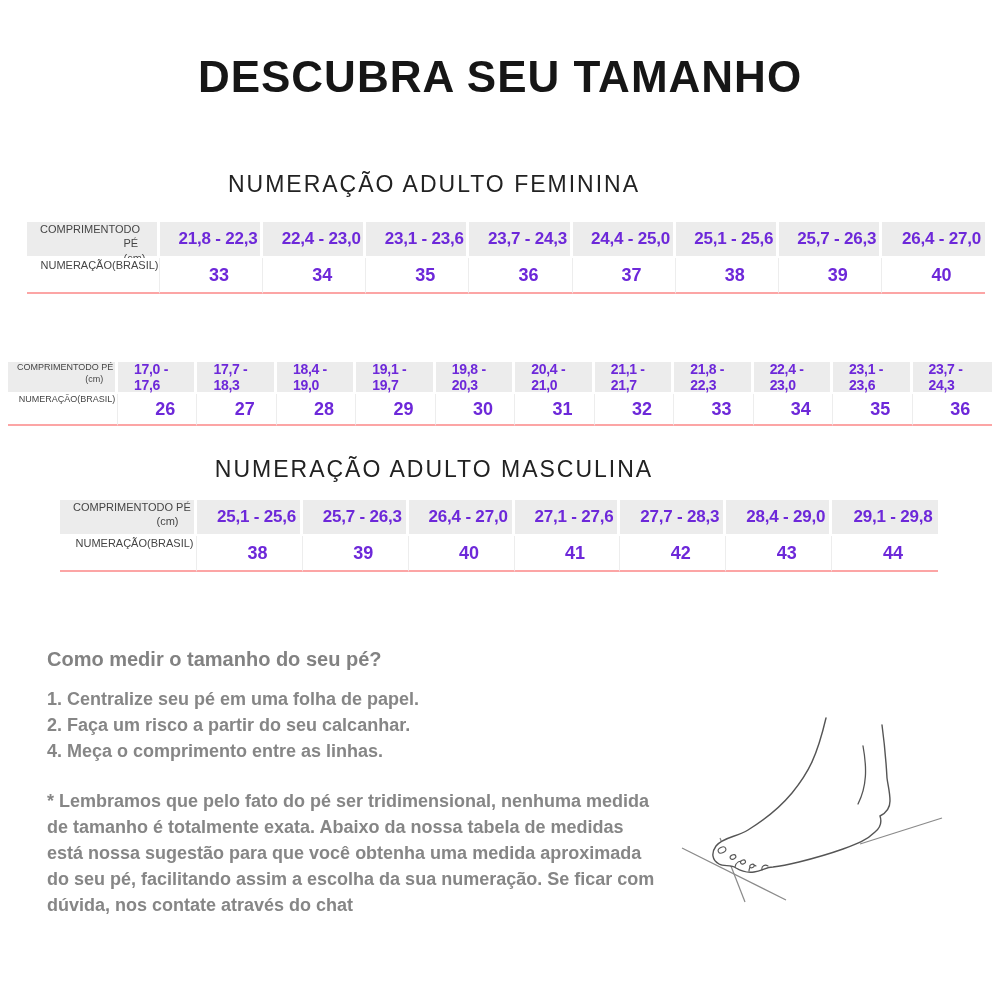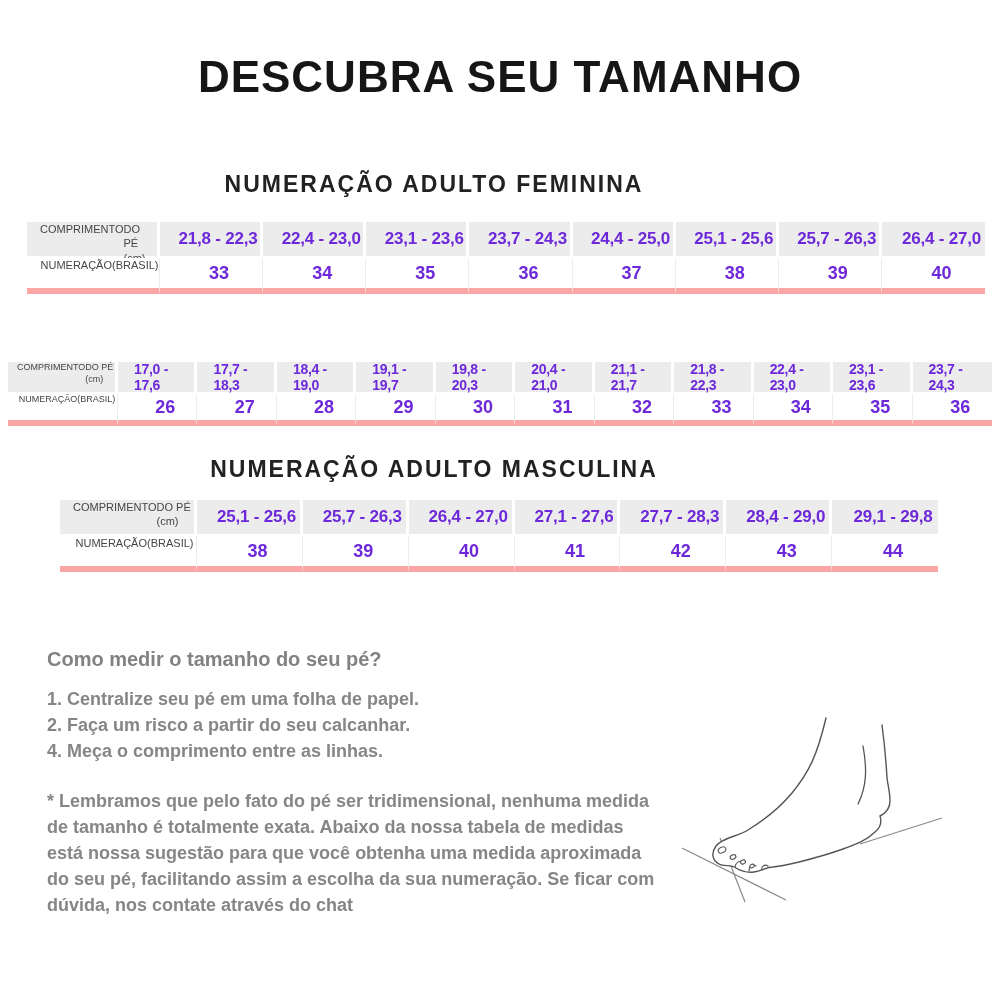--- a/index.html
+++ b/index.html
@@ -3,31 +3,31 @@
 <meta charset="utf-8">
 <style>
   html,body{margin:0;padding:0;background:#fff;}
   .page{position:relative;width:1000px;height:1000px;background:#fff;overflow:hidden;
         font-family:"Liberation Sans",sans-serif;color:#1b1b1b;}
 
   .page-title{position:absolute;top:52px;left:0;width:1000px;margin:0;text-align:center;
               font-size:44px;font-weight:800;letter-spacing:1px;color:#161616;}
 
   .section-title{position:absolute;left:0;width:868px;margin:0;text-align:center;
-                 font-size:23px;font-weight:700;letter-spacing:2px;color:#222;}
+                 font-size:23px;font-weight:400;letter-spacing:2px;color:#222;}
   .st-fem{top:171px;} .st-inf{top:310px;} .st-mas{top:456px;text-align:center;}
 
   .size-table{position:absolute;display:grid;}
   .t1{top:222px;left:27px;width:958px;--lw:133px;grid-auto-rows:36px;}
   .t2{top:362px;left:8px;width:984px;--lw:110px;grid-auto-rows:32px;}
   .t3{top:500px;left:60px;width:878px;--lw:137px;grid-auto-rows:36px;}
 
   .cell{display:flex;align-items:center;justify-content:center;box-sizing:border-box;}
   .cell.head{background:#ececec;border-right:3px solid #fff;border-bottom:2px solid #fff;}
-  .cell.body{background:#fff;border-right:1px solid #ededed;border-bottom:6px solid #fca5a5;}
+  .cell.body{background:#fff;border-right:1px solid #ededed;border-bottom:2px solid #fca5a5;}
   .cell.last{border-right:none;}
   .cell.label{align-items:flex-start;justify-content:center;
               font-weight:400;color:#454545;line-height:1.3;}
   .t1 .cell.label,.t3 .cell.label{padding-left:13px;font-size:11px;}
   .t2 .cell.label{padding-left:9px;font-size:9px;}
   .cell.range,.cell.size{font-weight:700;color:#6d28d9;padding-left:16px;}
   .t1 .range,.t3 .range{font-size:17px;letter-spacing:-0.2px;}
   .t1 .size,.t3 .size{font-size:18px;}
   .t2 .range{font-size:14px;letter-spacing:-0.3px;}
   .t2 .size{font-size:18px;}

